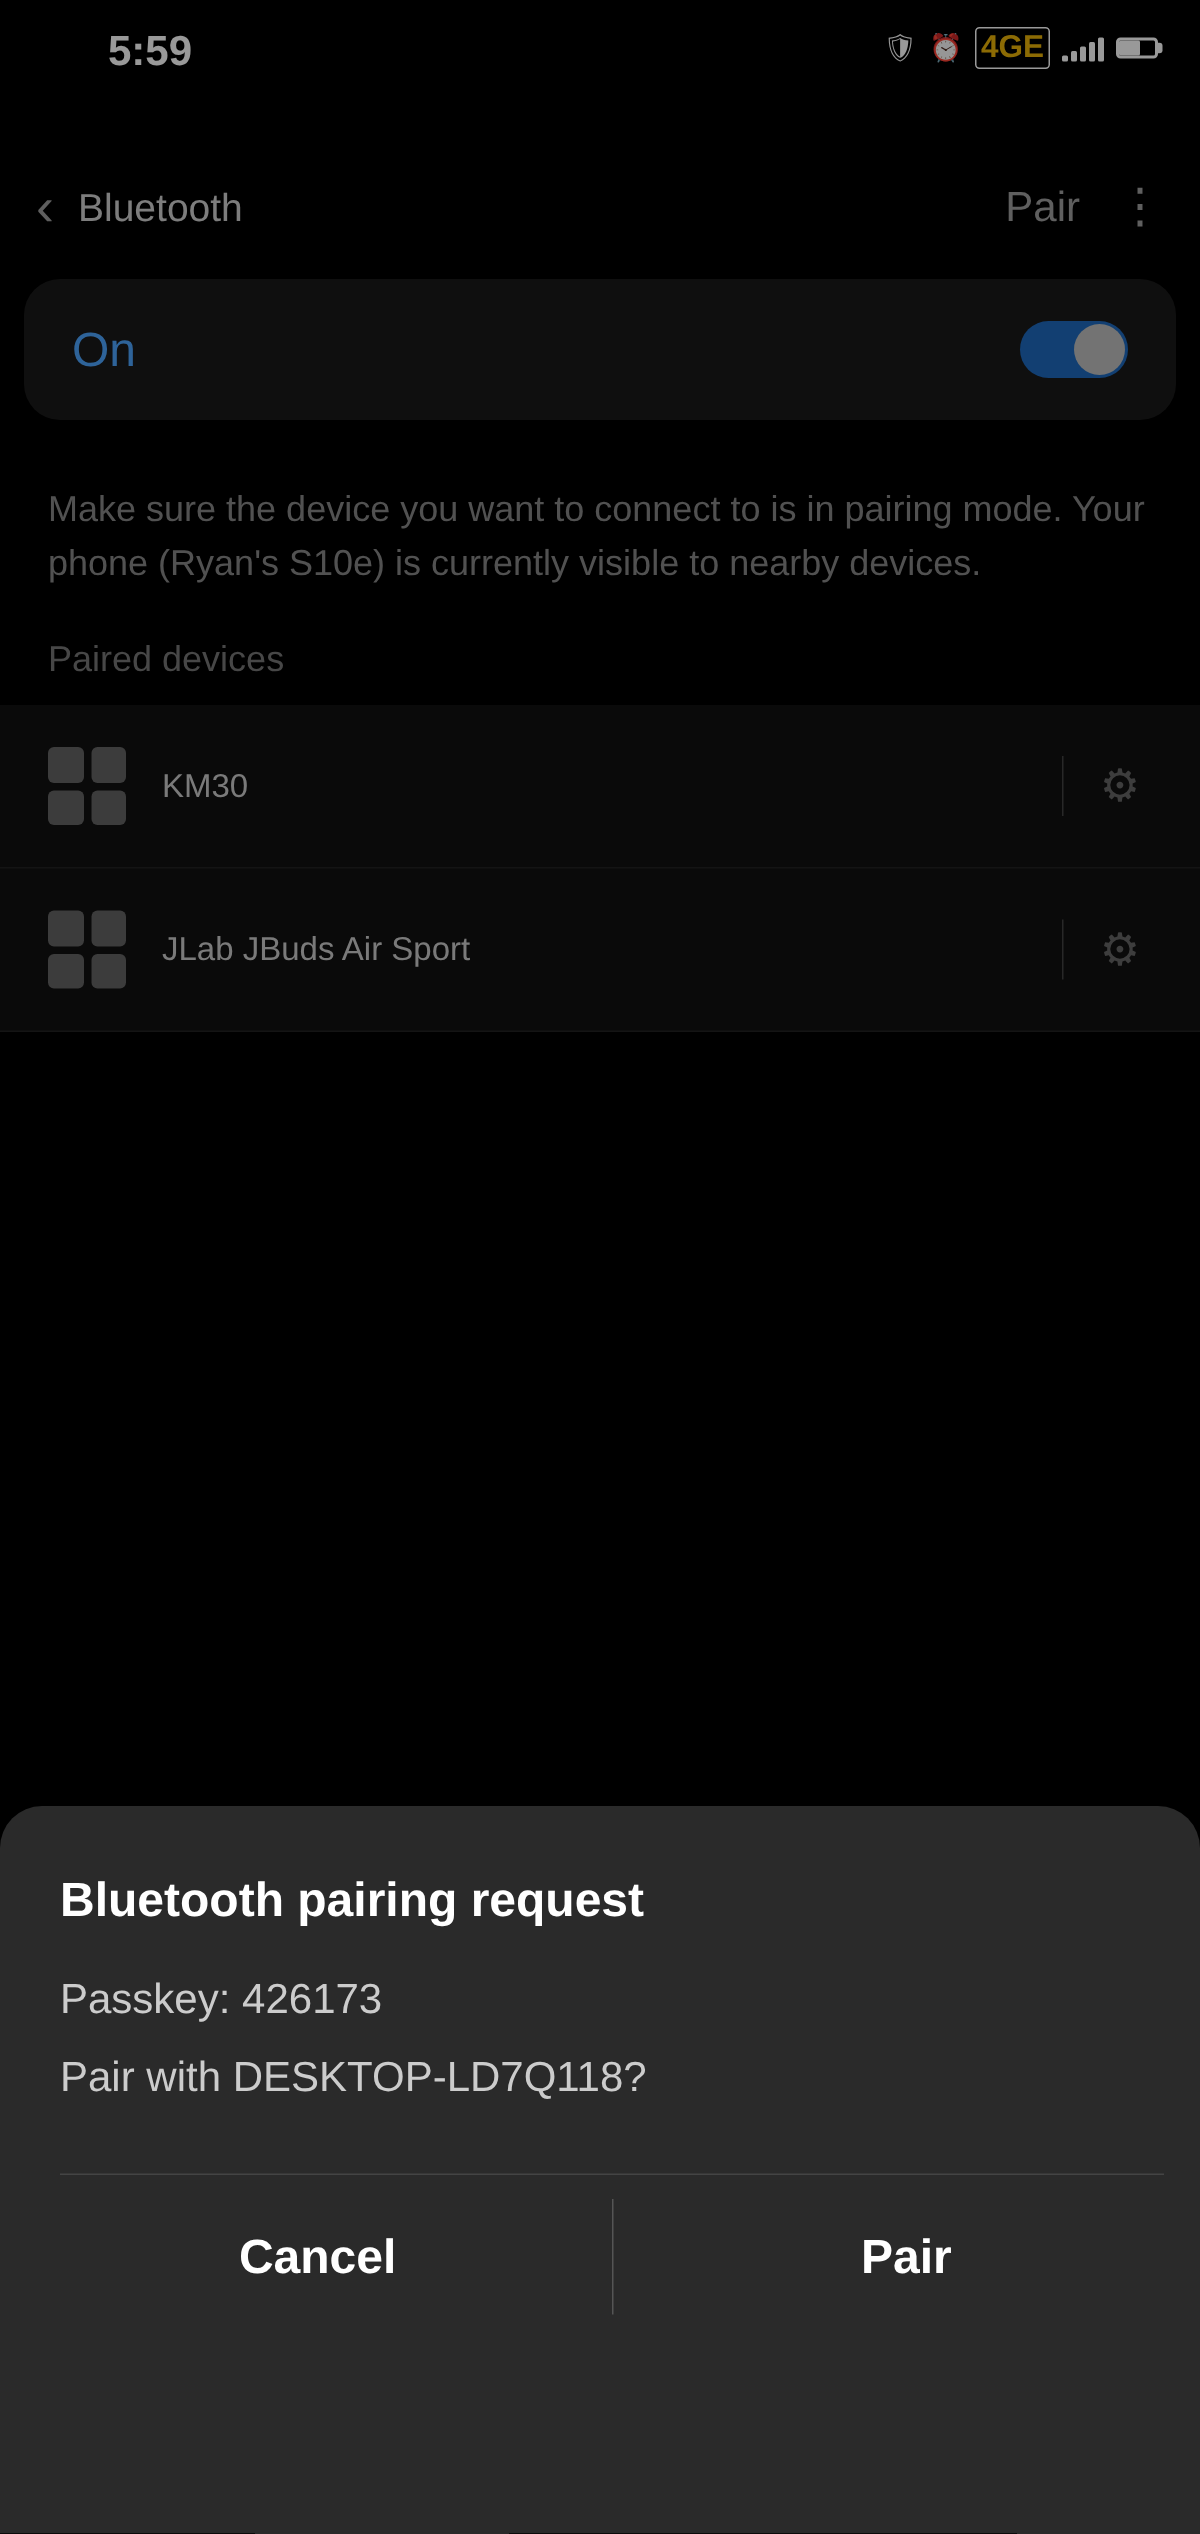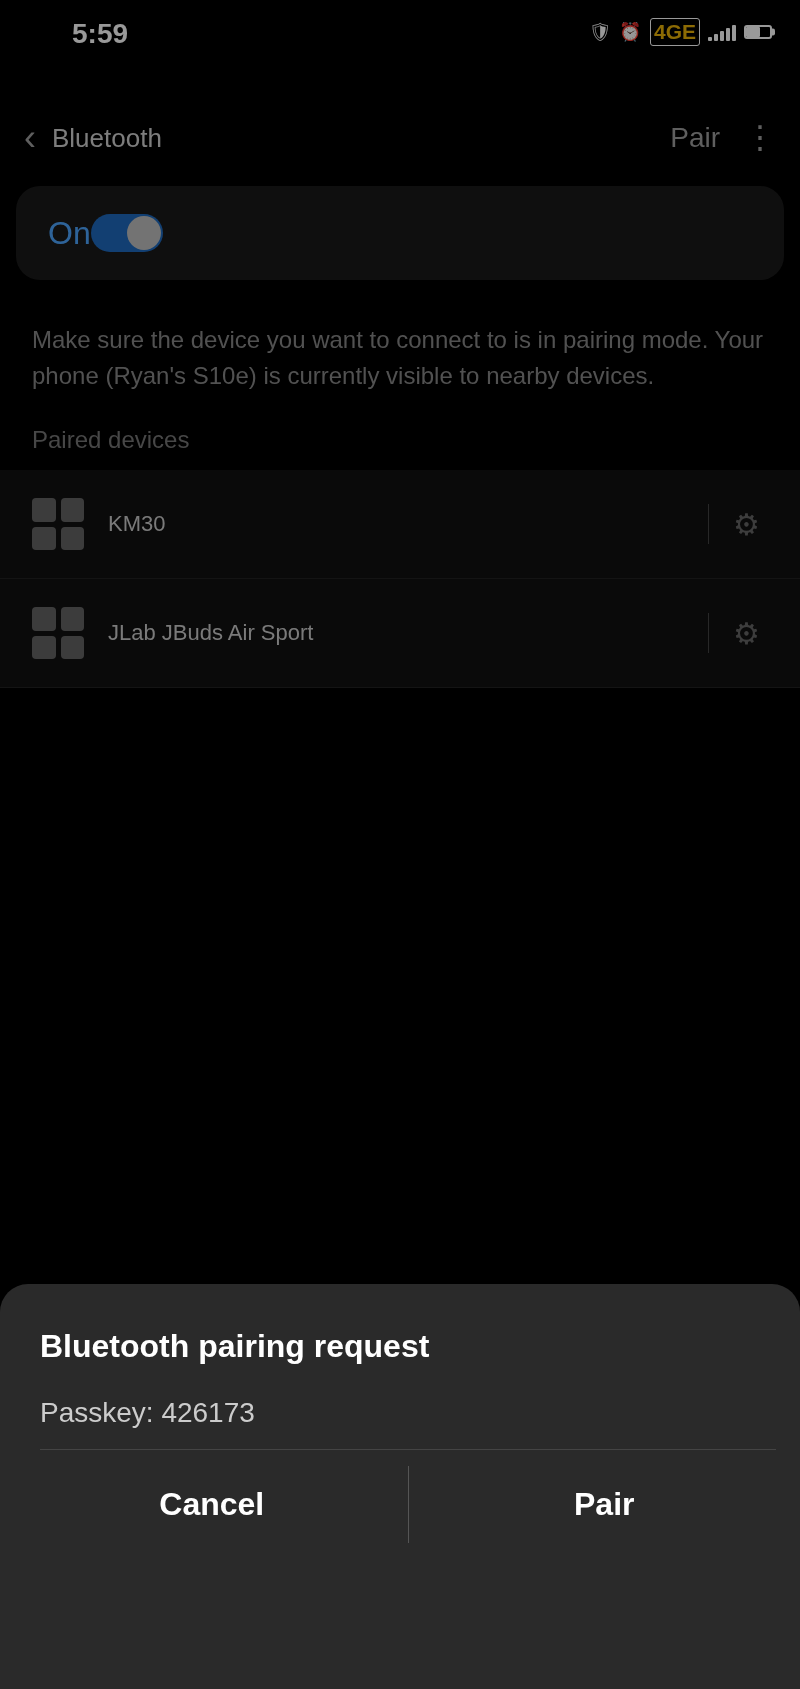--- a/index.html
+++ b/index.html
@@ -108,21 +108,21 @@
     }
 
     
     .toggle-row {
       background: #1a1a1a;
       border-radius: 24px;
       margin: 10px 16px;
       padding: 28px 32px;
       display: flex;
       align-items: center;
-      justify-content: flex-start;
+      justify-content: space-between;
     }
     .toggle-label {
       font-size: 32px;
       color: #4da6ff;
       font-weight: 500;
     }
     .toggle-switch {
       width: 72px;
       height: 38px;
       background: #1e6abf;
@@ -363,20 +363,21 @@
     <span class="device-name">JLab JBuds Air Sport</span>
     <div class="device-divider"></div>
     <span class="device-settings gear-icon">⚙</span>
   </div>
 </div>
 
 <div class="dialog-overlay">
   <div class="dialog">
     <div class="dialog-title">Bluetooth pairing request</div>
     <div class="dialog-passkey">Passkey: 426173</div>
+    <div class="dialog-pair-with">Pair with DESKTOP-LD7Q118?</div>
     <div class="dialog-actions">
       <button class="dialog-btn">Cancel</button>
       <div class="dialog-btn-divider"></div>
       <button class="dialog-btn">Pair</button>
     </div>
 
     <div style="height: 110px;"></div>
   </div>
 </div>
 

